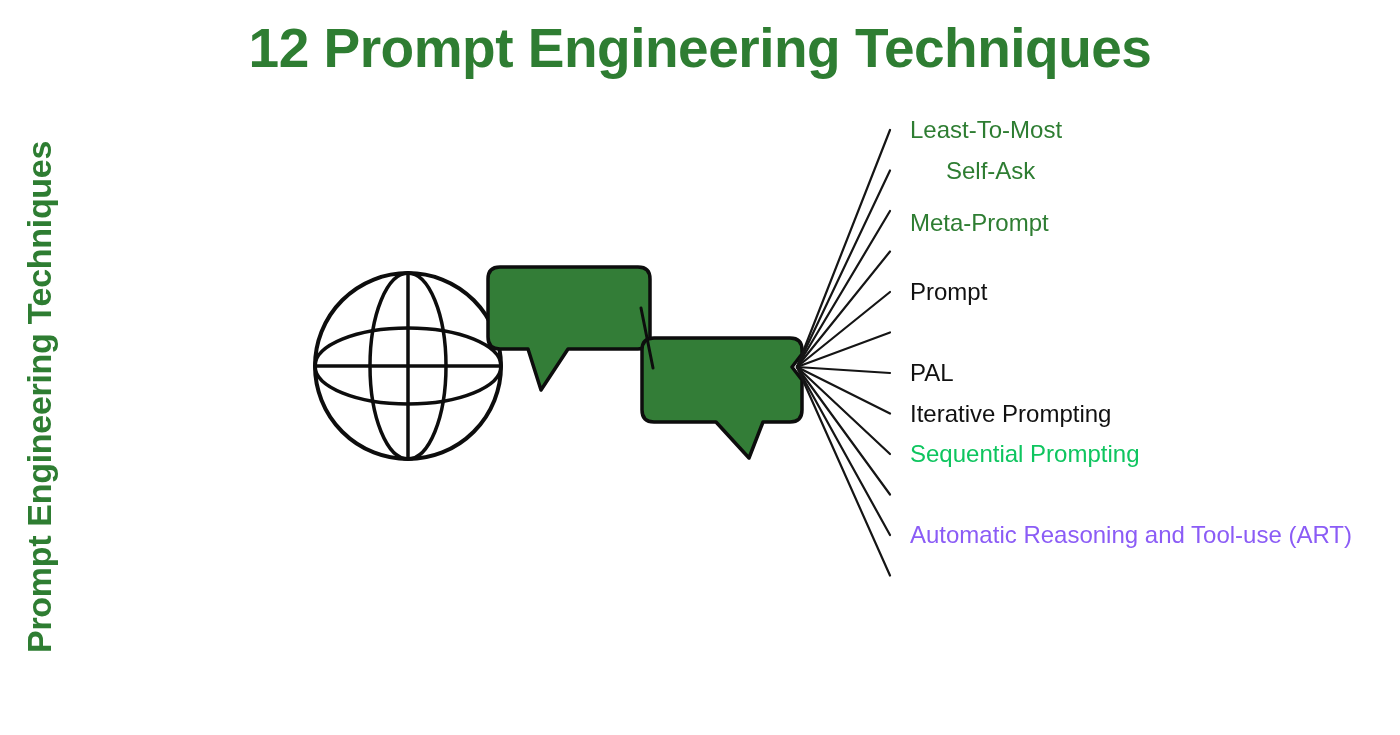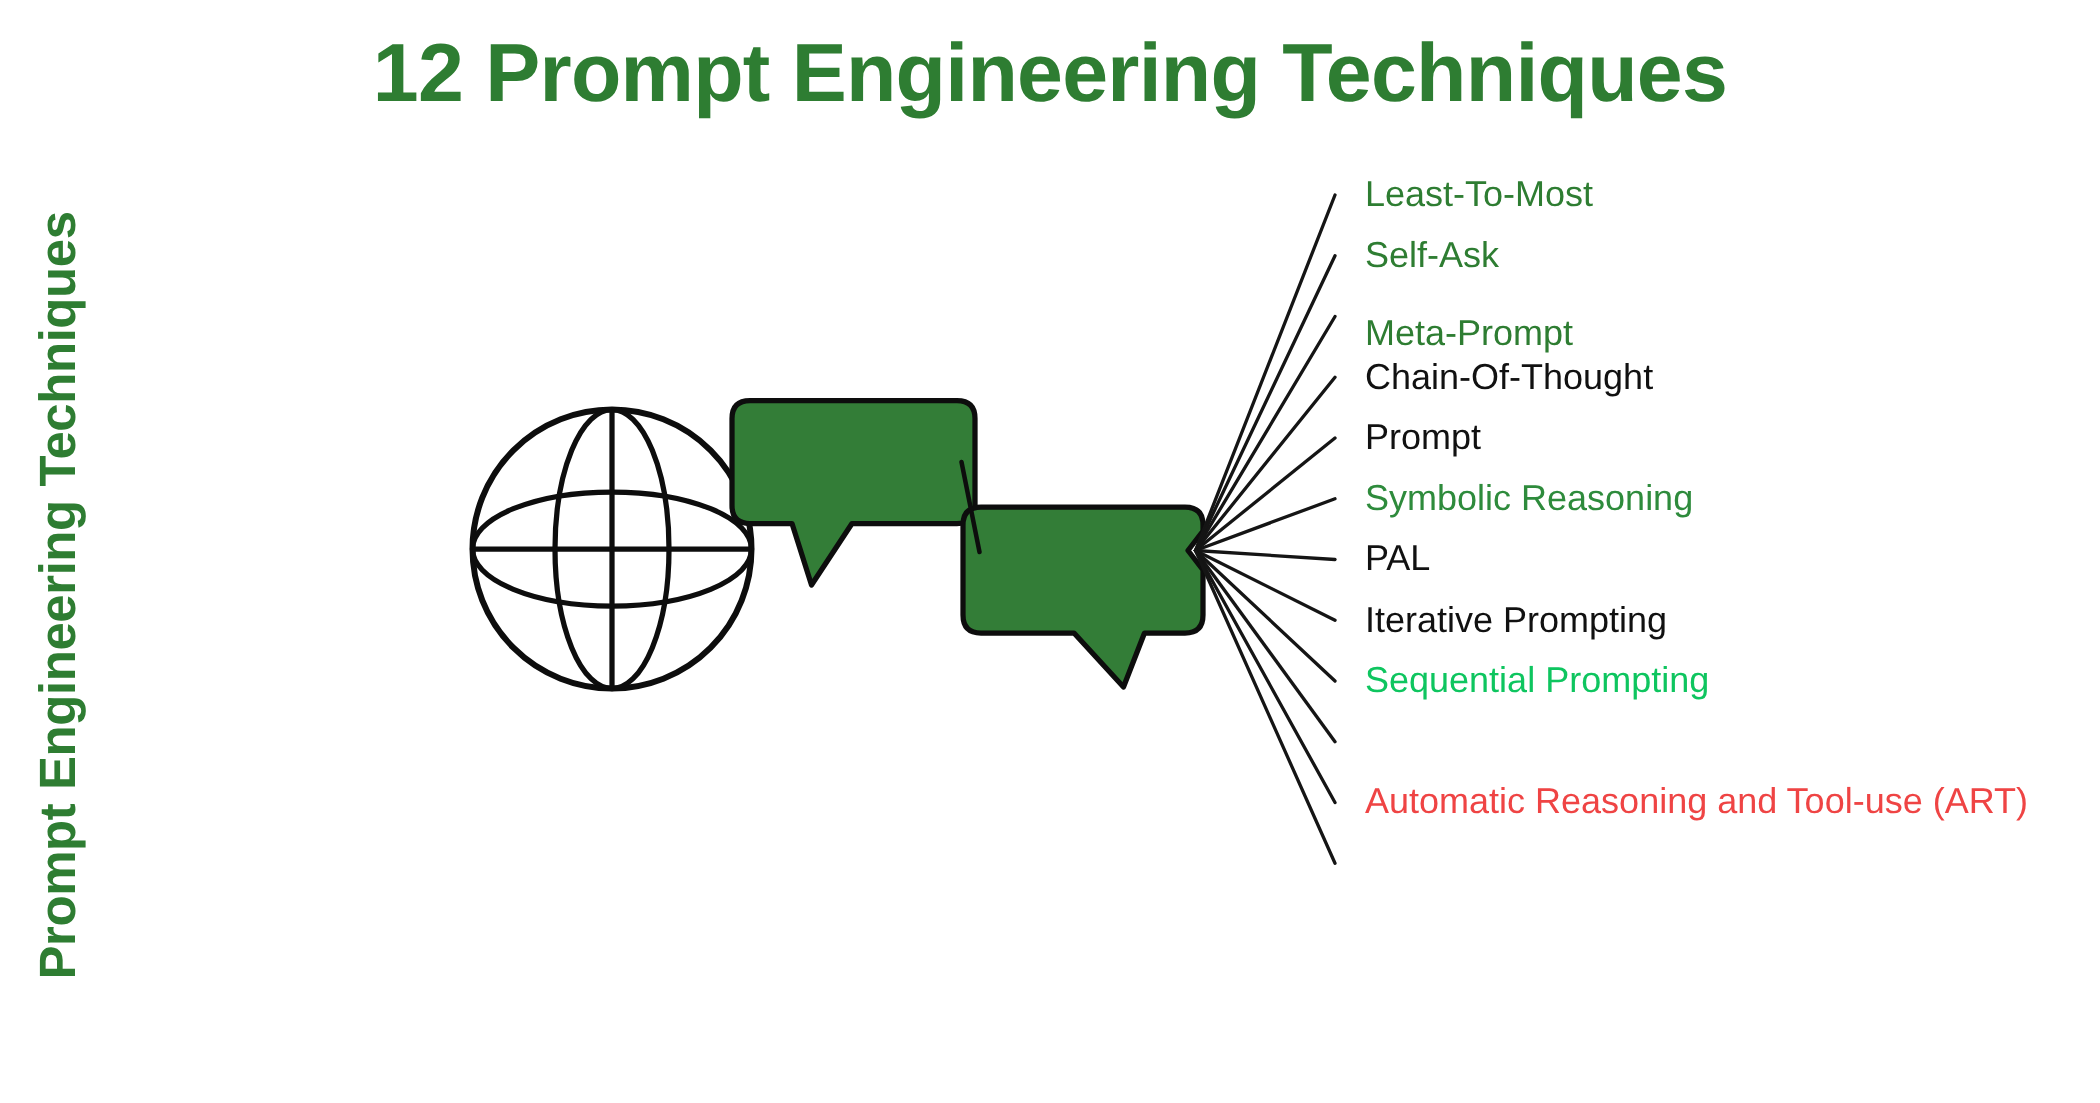--- a/index.html
+++ b/index.html
@@ -90,24 +90,22 @@
         <line x1="797" y1="367" x2="890" y2="413.5"></line>
         <line x1="797" y1="367" x2="890" y2="454"></line>
         <line x1="797" y1="367" x2="890" y2="494.5"></line>
         <line x1="797" y1="367" x2="890" y2="535"></line>
         <line x1="797" y1="367" x2="890" y2="575.5"></line>
       </g>
   </svg>
 
   <div id="technique-list" class="technique-list">
       <div class="technique" style="top: 115px; color: rgb(46, 125, 50);">Least-To-Most</div>
-      <div class="technique" style="top: 155.5px; color: rgb(46, 125, 50);">Self-Ask</div>
+      <div class="technique" style="top: 155.5px; color: rgb(46, 125, 50); margin-left: 36px;">Self-Ask</div>
       <div class="technique" style="top: 196px; color: rgb(46, 125, 50); margin-top: 12px;">Meta-Prompt</div>
-      <div class="technique" style="top: 236.5px; color: rgb(17, 17, 17);">Chain-Of-Thought</div>
       <div class="technique" style="top: 277px; color: rgb(17, 17, 17);">Prompt</div>
-      <div class="technique" style="top: 317.5px; color: rgb(46, 139, 60);">Symbolic Reasoning</div>
       <div class="technique" style="top: 358px; color: rgb(17, 17, 17);">PAL</div>
       <div class="technique" style="top: 398.5px; color: rgb(17, 17, 17);">Iterative Prompting</div>
       <div class="technique" style="top: 439px; color: rgb(14, 197, 95);">Sequential Prompting</div>
-      <div class="technique" style="top: 520px; color: #ef4444;">Automatic Reasoning and Tool-use (ART)</div>
+      <div class="technique" style="top: 520px; color: #8b5cf6;">Automatic Reasoning and Tool-use (ART)</div>
     </div>
 
 </div>
 
 </body></html>

